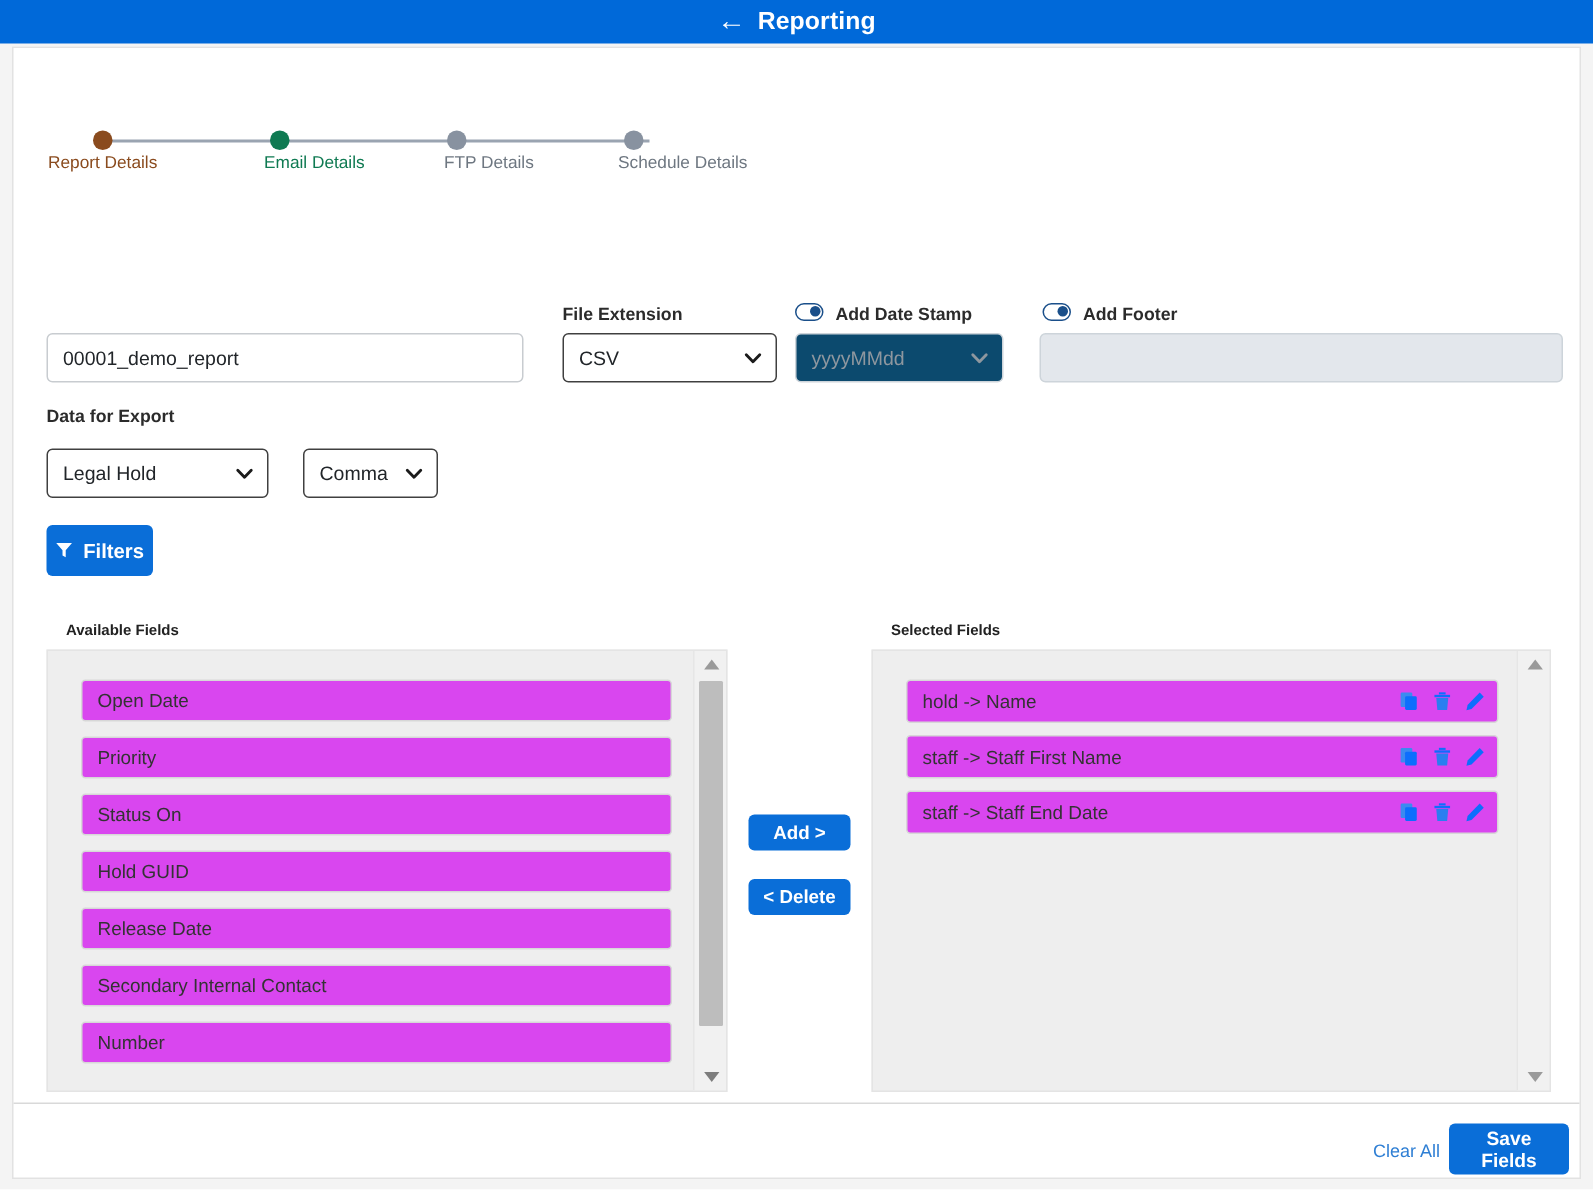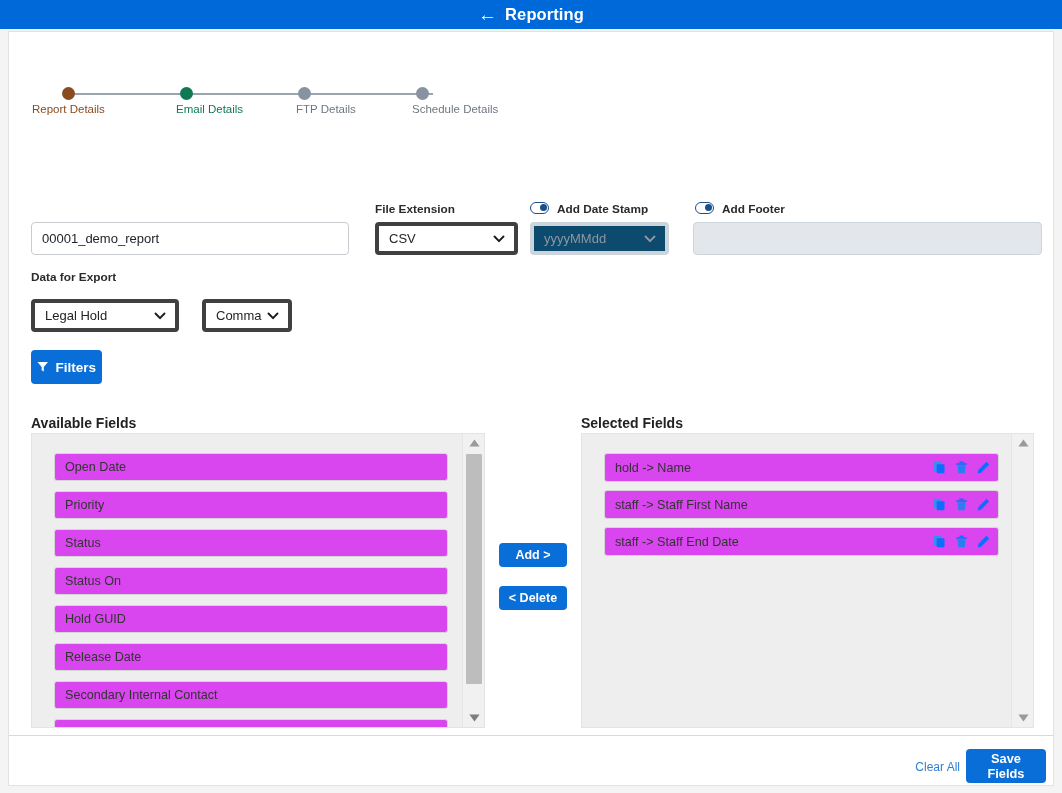--- a/index.html
+++ b/index.html
@@ -74,21 +74,21 @@
     background: #ffffff; color: #212529;
     font-family: "Liberation Sans", sans-serif; font-size: 13px;
     padding: 0 10px; outline: none;
   }
   .tinput.disabled {
     background: #e3e7ec; border-color: #cdd4da; color: #8b949c;
   }
 
   .tselect {
     position: absolute; height: 33px;
-    border: 4px solid #404040; border-radius: 4px;
+    border: 1px solid #404040; border-radius: 4px;
     background: #ffffff; color: #212529;
     font-size: 13px; padding: 0 10px;
     display: flex; align-items: center; cursor: pointer;
   }
   .tselect.disabled { background: #0c4a6e; border-color: #cdd4da; color: #8e979f; cursor: default; }
   .tselect .caret {
     position: absolute; right: 9px; top: 50%; transform: translateY(-50%);
     width: 12px; height: 12px;
   }
   .tselect .caret svg { display: block; }
@@ -110,21 +110,21 @@
     background: #0a6ed8; color: #fff;
     font-family: "Liberation Sans", sans-serif;
     font-size: 13px; font-weight: bold; cursor: pointer;
     display: flex; align-items: center; justify-content: center; gap: 7px;
   }
   .btn-filters { left: 31px; top: 350px; width: 71px; height: 34px; font-size: 13.5px; align-items: center; }
   .funnel { width: 13px; height: 13px; display: block; }
 
   
   .list-head {
-    position: absolute; font-size: 14px; font-weight: bold; color: #222;
+    position: absolute; font-size: 10px; font-weight: bold; color: #222; margin-left: 13px;
   }
   .panel {
     position: absolute; background: #eeeeee; border: 1px solid #e4e4e4;
     overflow: hidden;
   }
   .panel-inner { position: absolute; left: 0; top: 0; right: 22px; bottom: 0; }
   .fitem {
     position: relative; margin: 0 14px 10px 22px; height: 28px;
     background: #d946ef; border: 1px solid #d7d7d7; border-radius: 3px;
     display: flex; align-items: center;
@@ -263,23 +263,20 @@
   <div class="list-head" style="left:31px; top:415px;">Available Fields</div>
   <div class="panel" style="left:31px; top:433px; width:454px; height:295px;">
     <div class="panel-inner" style="padding-top:19px;">
       <div class="fitem">
           <span>Open Date</span>
         </div>
       <div class="fitem">
           <span>Priority</span>
         </div>
       <div class="fitem">
-          <span>Status</span>
-        </div>
-      <div class="fitem">
           <span>Status On</span>
         </div>
       <div class="fitem">
           <span>Hold GUID</span>
         </div>
       <div class="fitem">
           <span>Release Date</span>
         </div>
       <div class="fitem">
           <span>Secondary Internal Contact</span>

